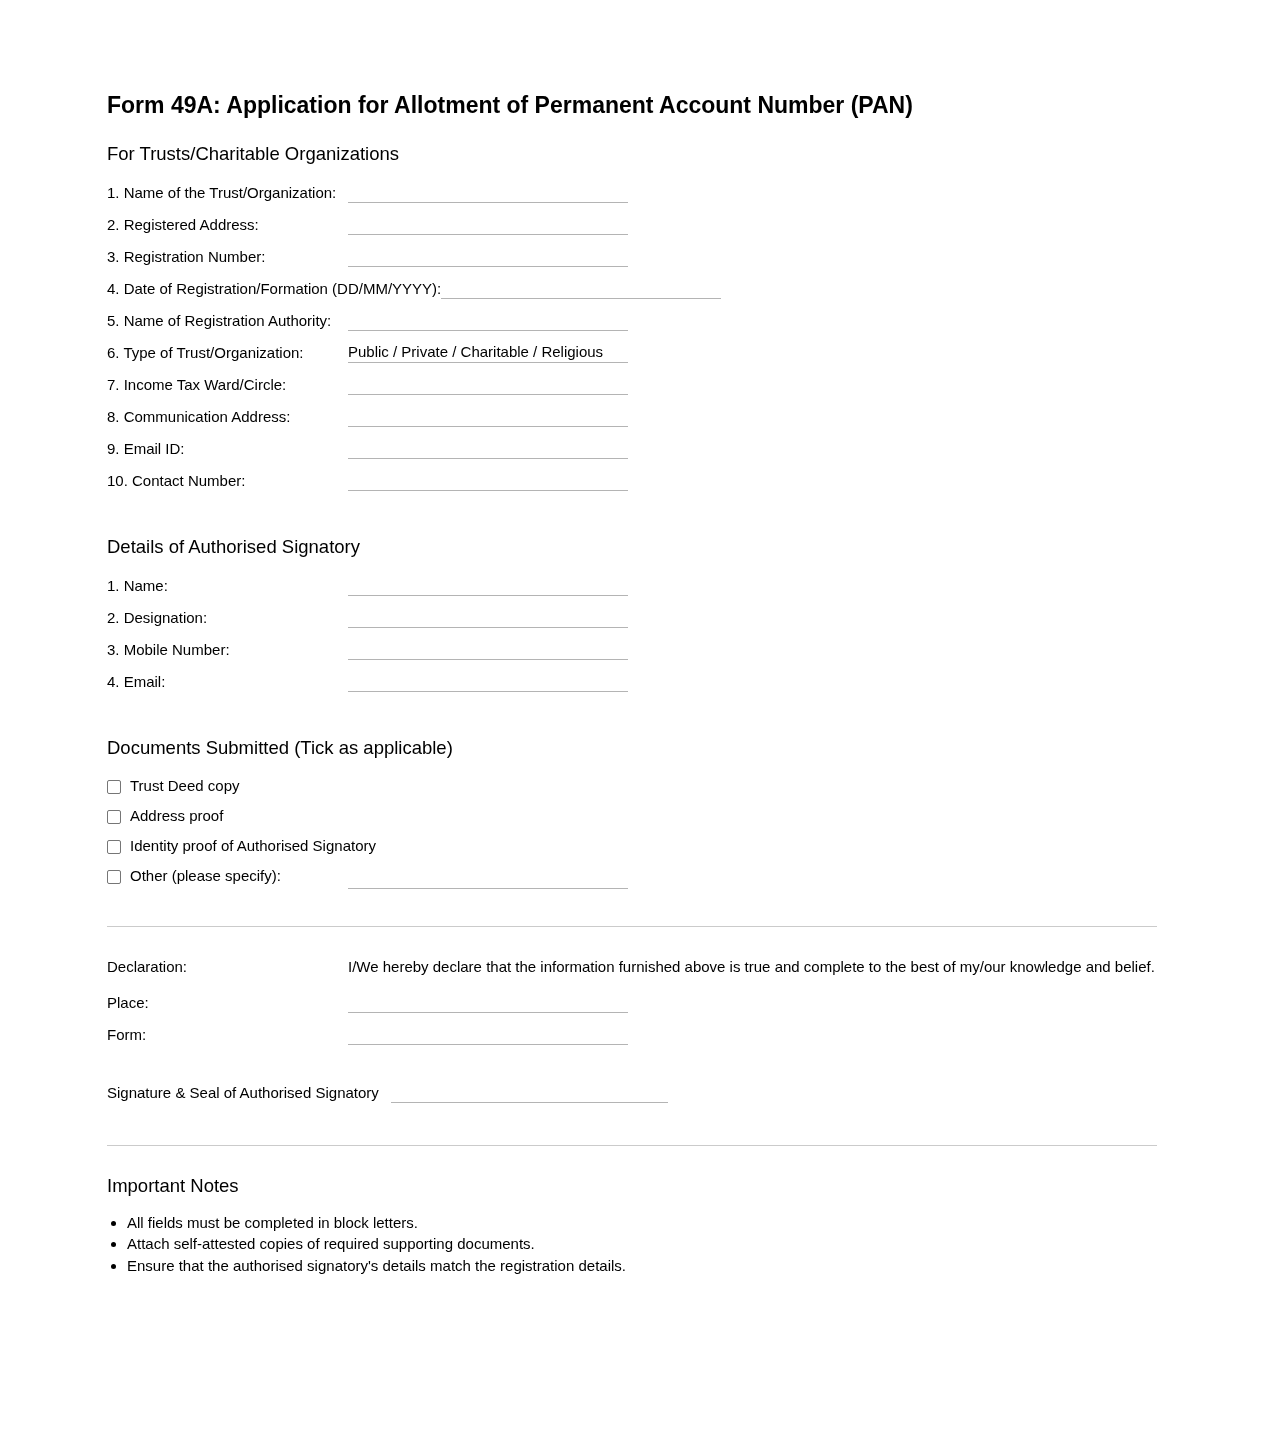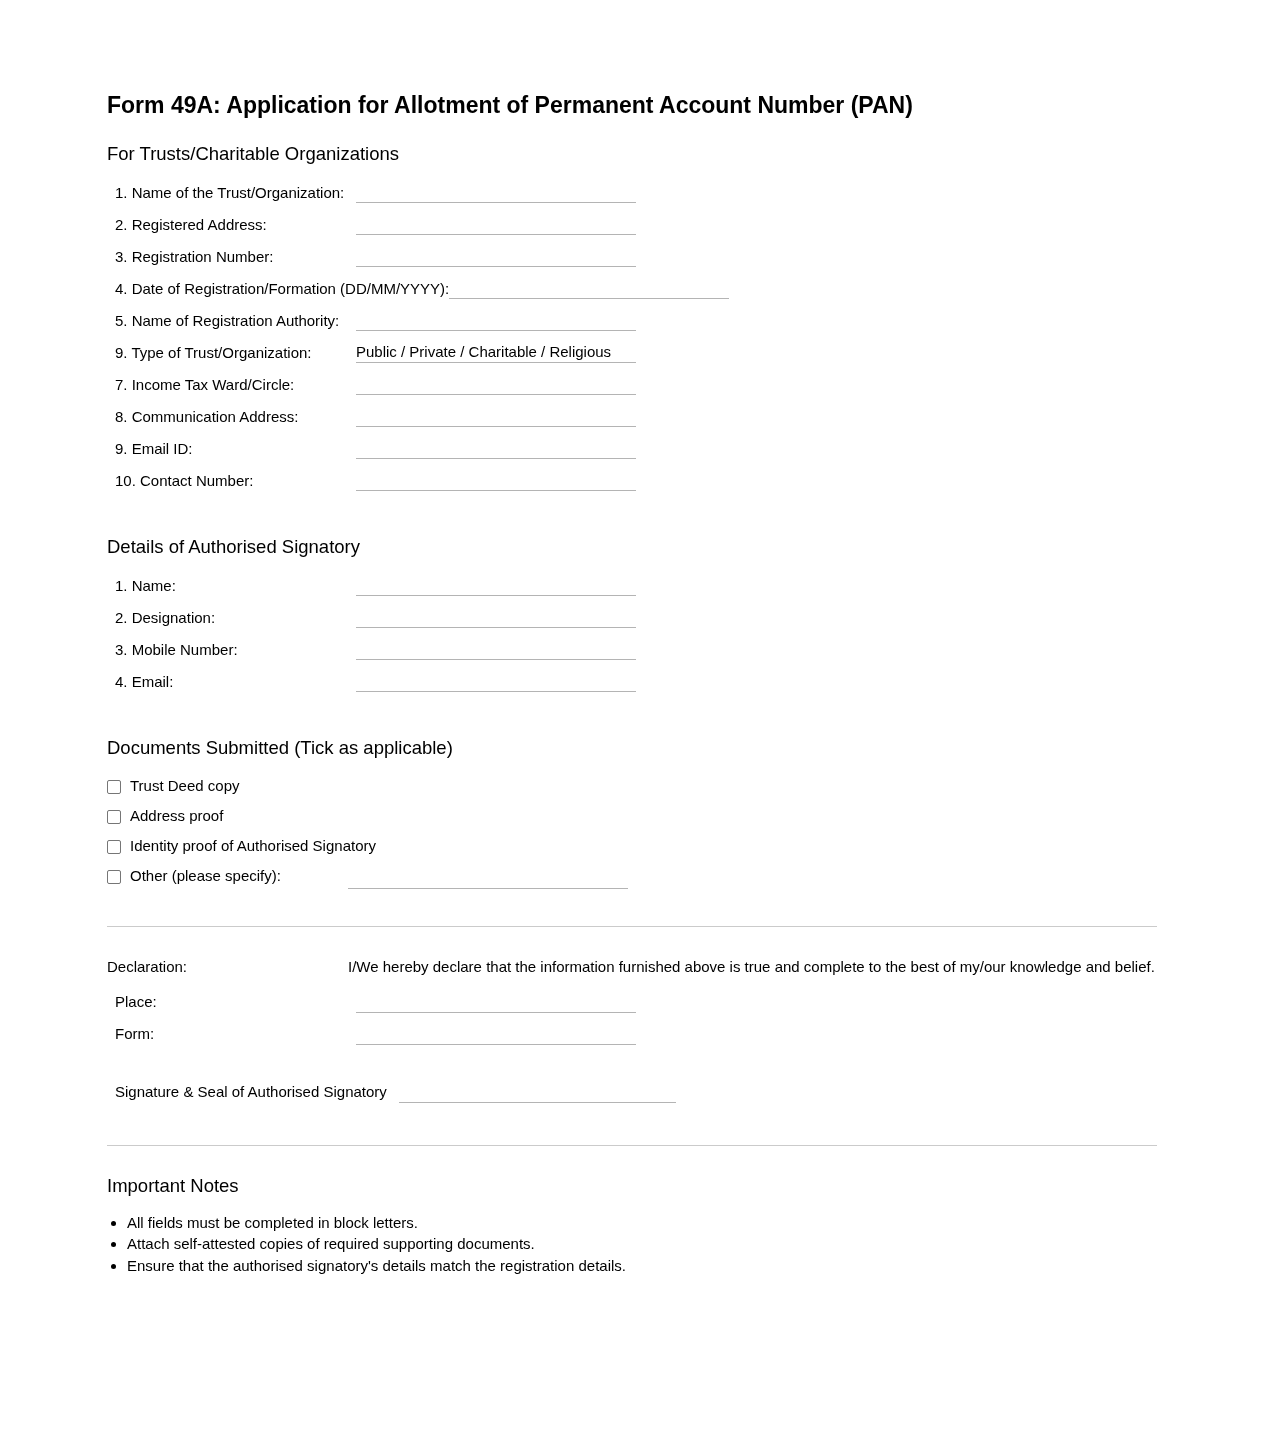--- a/index.html
+++ b/index.html
@@ -28,23 +28,23 @@
   h2.section-heading {
     font-size: 18.5px;
     line-height: 22px;
     margin: 45px 0 16px 0;
     font-weight: normal;
   }
   h2.subtitle { margin-top: 0; }
   h2.notes-heading { margin-top: 29px; margin-bottom: 15px; }
   .row {
     display: flex;
-    align-items: center;
+    align-items: flex-end;
     line-height: 21px;
-    margin: 10px 8px;
+    margin: 10px 0;
   }
   .lbl {
     flex: 0 0 auto;
     min-width: 241px;
   }
   .lbl-auto {
     flex: 0 0 auto;
     margin-right: 12px;
   }
   .fill {
@@ -122,21 +122,21 @@
     </div>
     <div class="row">
       <span class="lbl">4. Date of Registration/Formation (DD/MM/YYYY):</span>
       <span class="fill"><span></span>&nbsp;</span>
     </div>
     <div class="row">
       <span class="lbl">5. Name of Registration Authority:</span>
       <span class="fill"><span></span>&nbsp;</span>
     </div>
     <div class="row">
-      <span class="lbl">9. Type of Trust/Organization:</span>
+      <span class="lbl">6. Type of Trust/Organization:</span>
       <span class="fill"><span>Public / Private / Charitable / Religious</span>&nbsp;</span>
     </div>
     <div class="row">
       <span class="lbl">7. Income Tax Ward/Circle:</span>
       <span class="fill"><span></span>&nbsp;</span>
     </div>
     <div class="row">
       <span class="lbl">8. Communication Address:</span>
       <span class="fill"><span></span>&nbsp;</span>
     </div>

